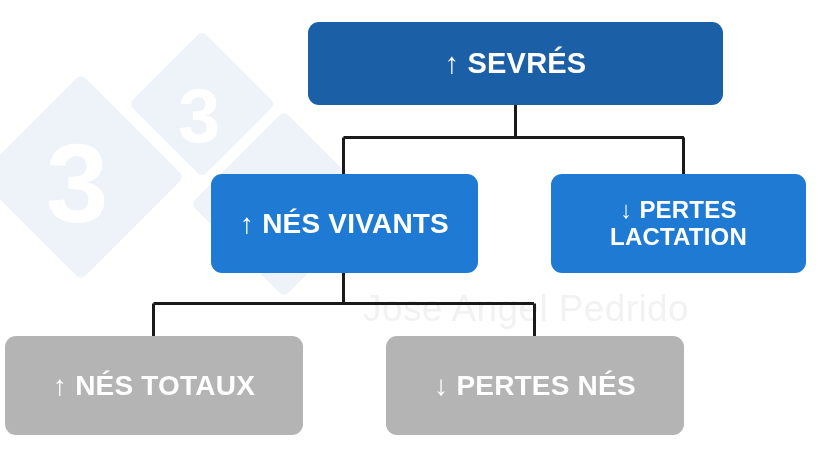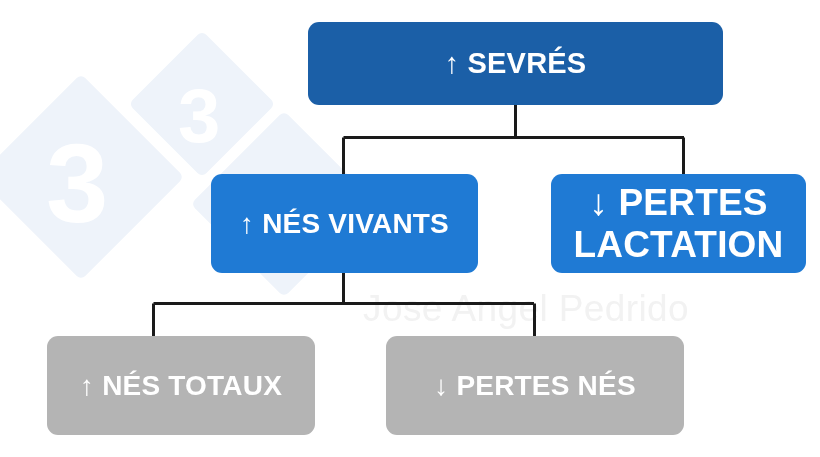--- a/index.html
+++ b/index.html
@@ -94,28 +94,27 @@
   .node-alive {
     left: 211px; top: 174px;
     width: 267px; height: 99px;
     background: #1f7ad4;
     font-size: 28px;
   }
   .node-losses {
     left: 551px; top: 174px;
     width: 255px; height: 99px;
     background: #1f7ad4;
-    font-size: 37px;
+    font-size: 24px;
   }
   .node-total {
     left: 5px; top: 336px;
-    width: 268px; height: 99px;
+    width: 298px; height: 99px;
     background: #b4b4b4;
     font-size: 28px;
-    margin-left: 42px;
   }
   .node-stillborn {
     left: 386px; top: 336px;
     width: 298px; height: 99px;
     background: #b4b4b4;
     font-size: 28px;
   }
   .node-label { white-space: pre-line; }
 </style>
 </head>

